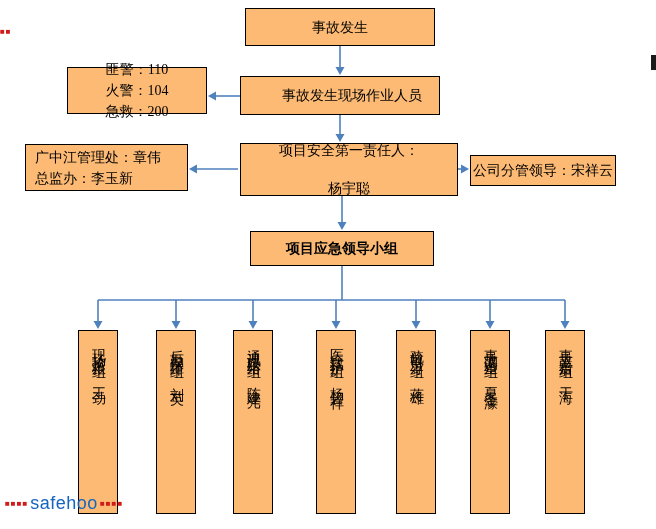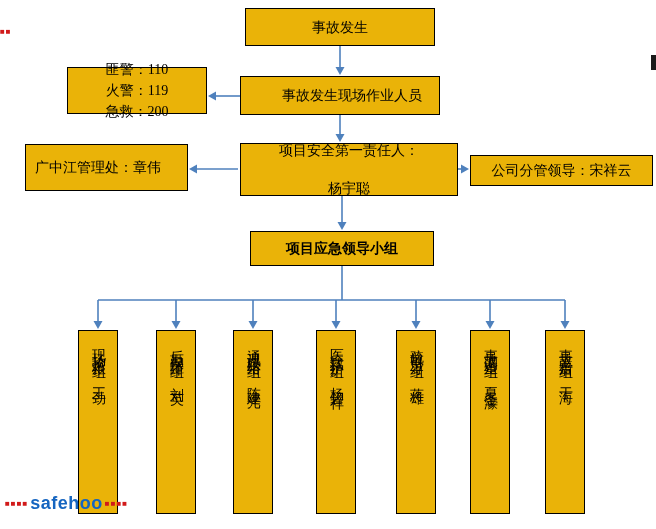--- a/index.html
+++ b/index.html
@@ -5,40 +5,40 @@
   * { margin:0; padding:0; box-sizing:border-box; }
   html,body { background:#ffffff; }
   body {
     width:656px; height:529px; position:relative; overflow:hidden;
     font-family:"Liberation Serif", serif;
     color:#000;
   }
   .stage { position:absolute; left:0; top:0; width:656px; height:529px; }
   svg.connectors { position:absolute; left:0; top:0; width:656px; height:529px; }
   .box {
-    position:absolute; border:1px solid #000; background:#eab308;
+    position:absolute; border:1px solid #000; background:#fdba74;
     display:flex; flex-direction:column; align-items:center; justify-content:center;
     font-size:14px; line-height:1.5; text-align:center;
   }
   .box .line { white-space:nowrap; }
   .box.left-align { align-items:flex-start; padding-left:9px; text-align:left; }
   .team {
     flex-direction:row; align-items:flex-start; justify-content:center;
     padding-top:7px; top:330px; width:40px; height:184px;
   }
   .vtext {
     writing-mode:vertical-rl; text-orientation:mixed;
     letter-spacing:4px; font-size:14px; line-height:1.2;
   }
   .watermark {
     position:absolute; left:5px; top:493px; display:flex; align-items:center;
     font-family:"Liberation Sans", sans-serif;
   }
   .wm-red { color:#d11a1a; font-size:8px; letter-spacing:1px; }
-  .wm-brand { color:#1565c0; font-weight:bold; font-size:18px; letter-spacing:0.5px; margin:0 2px; }
+  .wm-brand { color:#1565c0; font-weight:normal; font-size:18px; letter-spacing:0.5px; margin:0 2px; }
   .mark-topleft { position:absolute; left:0; top:27px; color:#d11a1a; font-size:8px; letter-spacing:1px; font-family:"Liberation Sans", sans-serif; }
   .mark-right { position:absolute; left:651px; top:55px; width:5px; height:15px; background:#1a1a1a; }
 </style>
 </head>
 <body>
 
 <div class="stage">
 
   <svg class="connectors" viewBox="0 0 656 529" xmlns="http://www.w3.org/2000/svg">
     <g stroke="#4f81bd" stroke-width="1.6" fill="none">
@@ -85,34 +85,35 @@
   <div class="box" style="left:245px; top:8px; width:190px; height:38px;">
     <div class="line">事故发生</div>
   </div>
 
   <div class="box" style="left:240px; top:76px; width:200px; height:39px;padding-left:24px;">
     <div class="line">事故发生现场作业人员</div>
   </div>
 
   <div class="box" style="left:67px; top:67px; width:140px; height:47px;">
     <div class="line">匪警：110</div>
-    <div class="line">火警：119</div>
+    <div class="line">火警：104</div>
     <div class="line">急救：200</div>
   </div>
 
   <div class="box" style="left:240px; top:143px; width:218px; height:53px;gap:17px;">
     <div class="line">项目安全第一责任人：</div>
     <div class="line">杨宇聪</div>
   </div>
 
   <div class="box left-align" style="left:25px; top:144px; width:163px; height:47px;">
     <div class="line">广中江管理处：章伟</div>
+    <div class="line">总监办：李玉新</div>
   </div>
 
-  <div class="box" style="left:470px; top:155px; width:183px; height:31px;">
+  <div class="box" style="left:470px; top:155px; width:146px; height:31px;">
     <div class="line">公司分管领导：宋祥云</div>
   </div>
 
   <div class="box" style="left:250px; top:231px; width:184px; height:35px;font-weight:bold;">
     <div class="line">项目应急领导小组</div>
   </div>
 
   <div class="box team" style="left:78px;">
     <span class="vtext">现场抢救组：王劲</span>
   </div>

